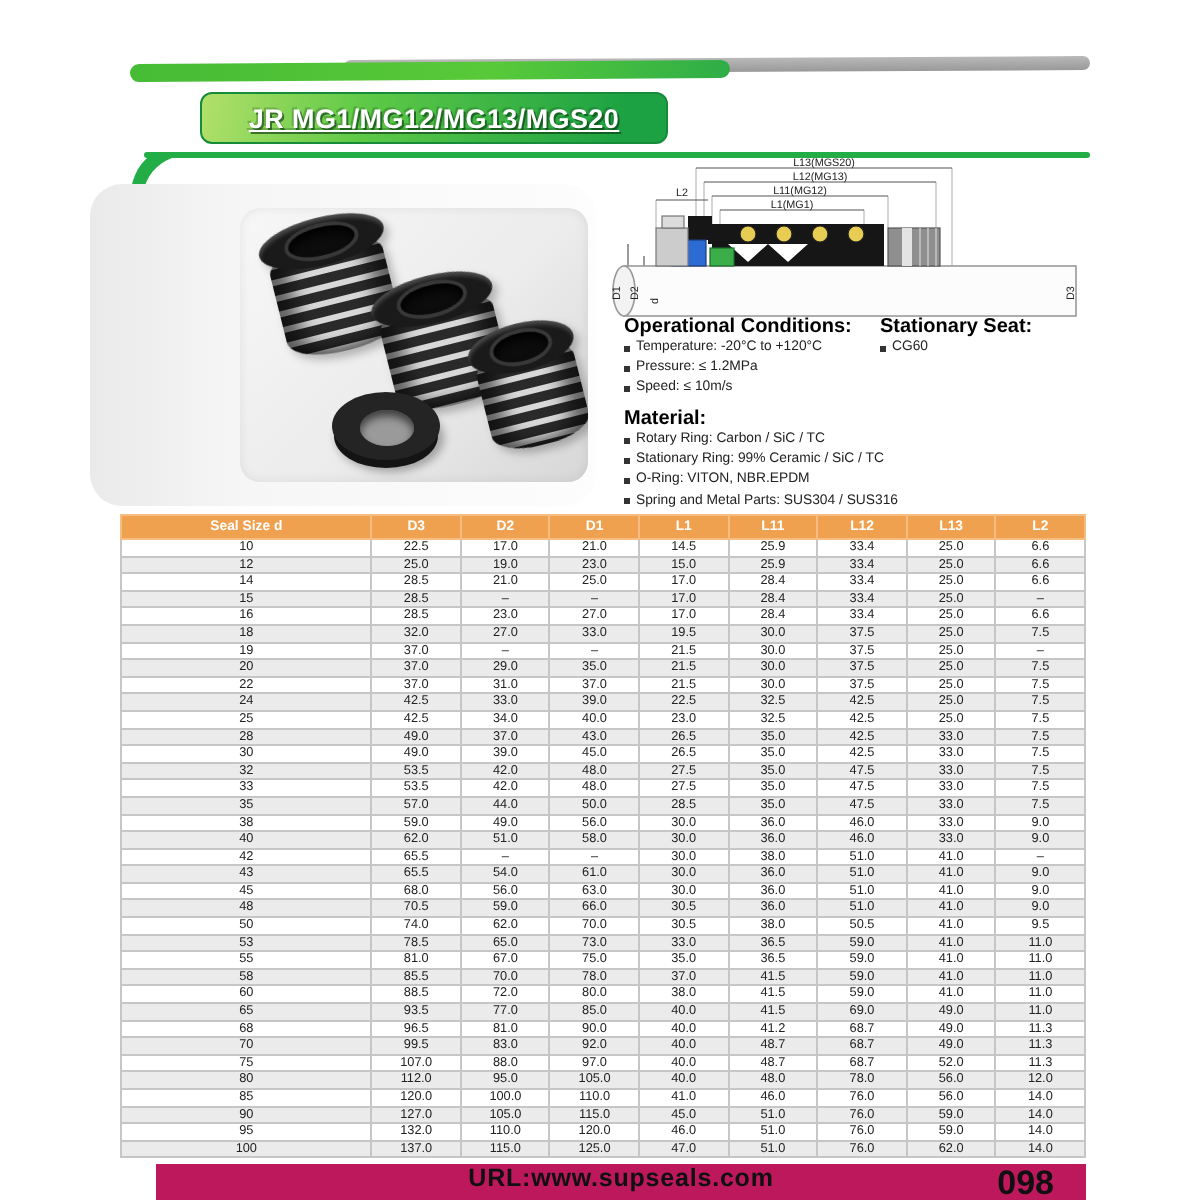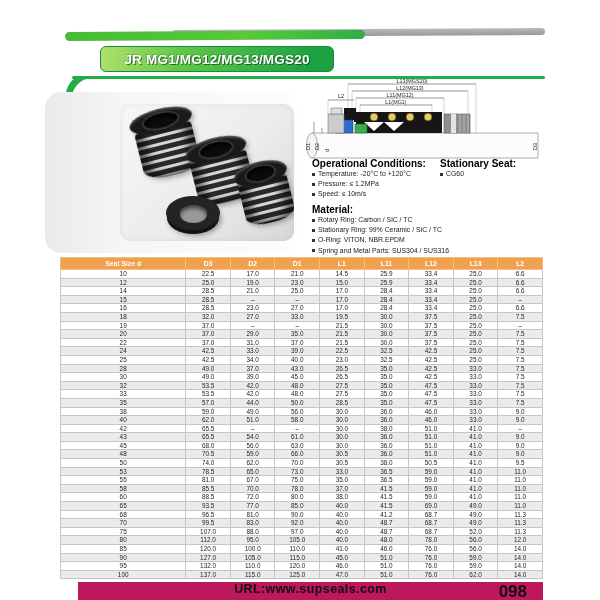--- a/index.html
+++ b/index.html
@@ -10,21 +10,21 @@
   .swoosh-gray { position:absolute; left:172px; top:29px; width:373px; height:7px;
     background:linear-gradient(180deg,#b9b9b9,#999); border-radius:4px; transform:rotate(-0.3deg); }
   .swoosh-green { position:absolute; left:65px; top:31px; width:300px; height:9px;
     background:linear-gradient(90deg,#46bb35,#58ca39 60%,#2fae47); border-radius:5px; transform:rotate(-0.4deg); }
 
   
   .title-box { position:absolute; left:100px; top:46px; width:234px; height:26px;
     border-radius:6px; background:linear-gradient(100deg,#b2e06a 0%,#5ec946 35%,#1da243 90%);
     border:1px solid #168c3a; display:flex; align-items:center; justify-content:center; }
   .title-box span { color:#fff; font-weight:bold; font-size:13.5px; letter-spacing:.2px;
-    text-shadow:1px 1px 0 rgba(10,60,20,.65), -1px -1px 0 rgba(10,60,20,.25); white-space:nowrap; }
+    text-shadow:1px 1px 0 rgba(10,60,20,.65), -1px -1px 0 rgba(10,60,20,.25); white-space:nowrap;text-decoration:underline; }
   .title-underline { position:absolute; left:72px; top:76px; width:473px; height:3px; background:#23ad47; border-radius:2px; }
   .underline-tail { position:absolute; left:60px; top:74px; width:60px; height:28px; }
 
   
   .photo-backdrop { position:absolute; left:45px; top:92px; width:253px; height:161px; border-radius:16px;
     background:linear-gradient(90deg,#eaeaea 0%,#f6f6f6 30%,#fdfdfd 100%); }
   .photo-box { position:absolute; left:120px; top:104px; width:174px; height:137px; border-radius:10px;
     background:linear-gradient(135deg,#f7f7f7 0%,#ececec 55%,#d7d7d7 100%);
     box-shadow:inset 0 0 6px rgba(0,0,0,.08); overflow:hidden; }
   .seal { position:absolute; transform:rotate(-14deg); filter:drop-shadow(2px 3px 2px rgba(0,0,0,.25)); }

